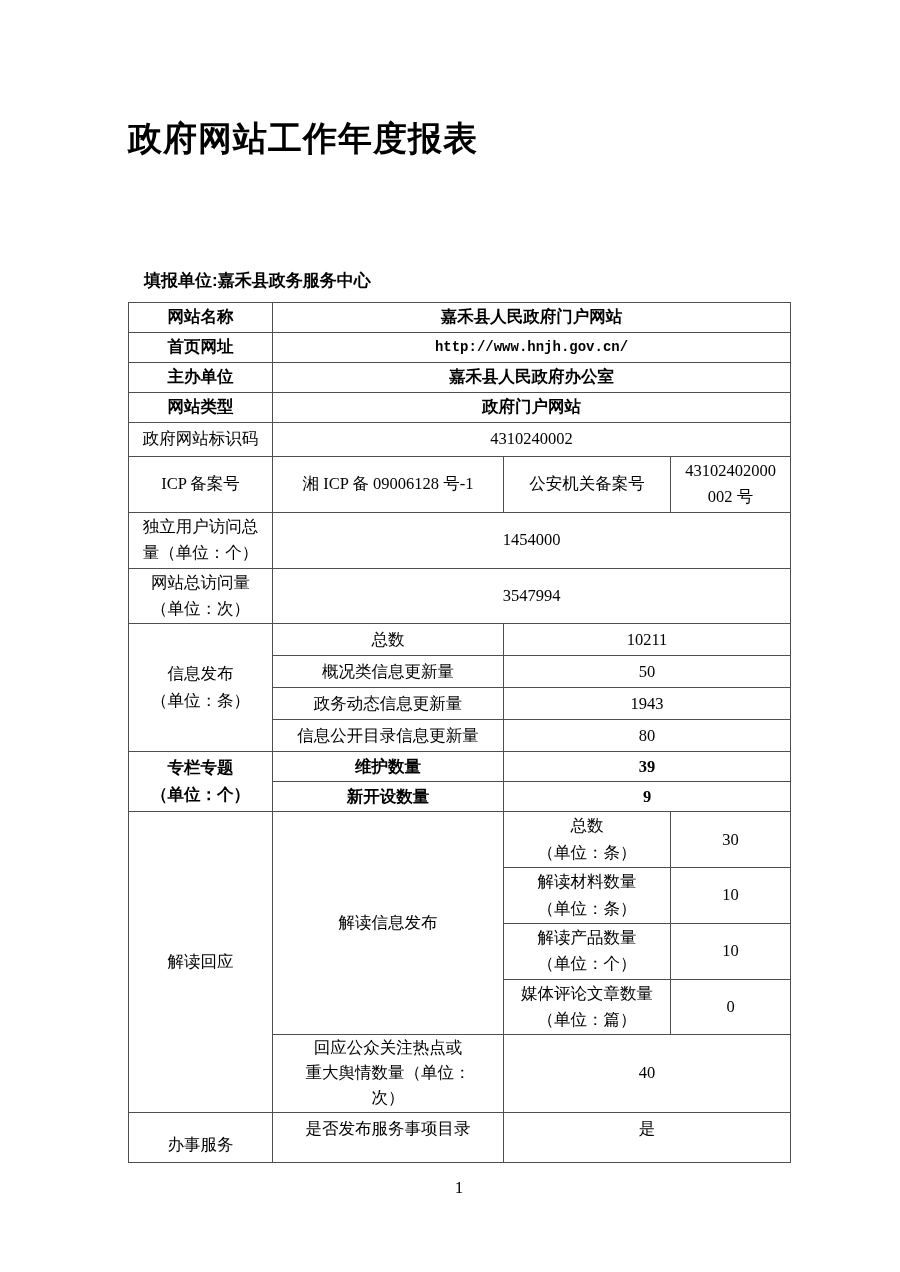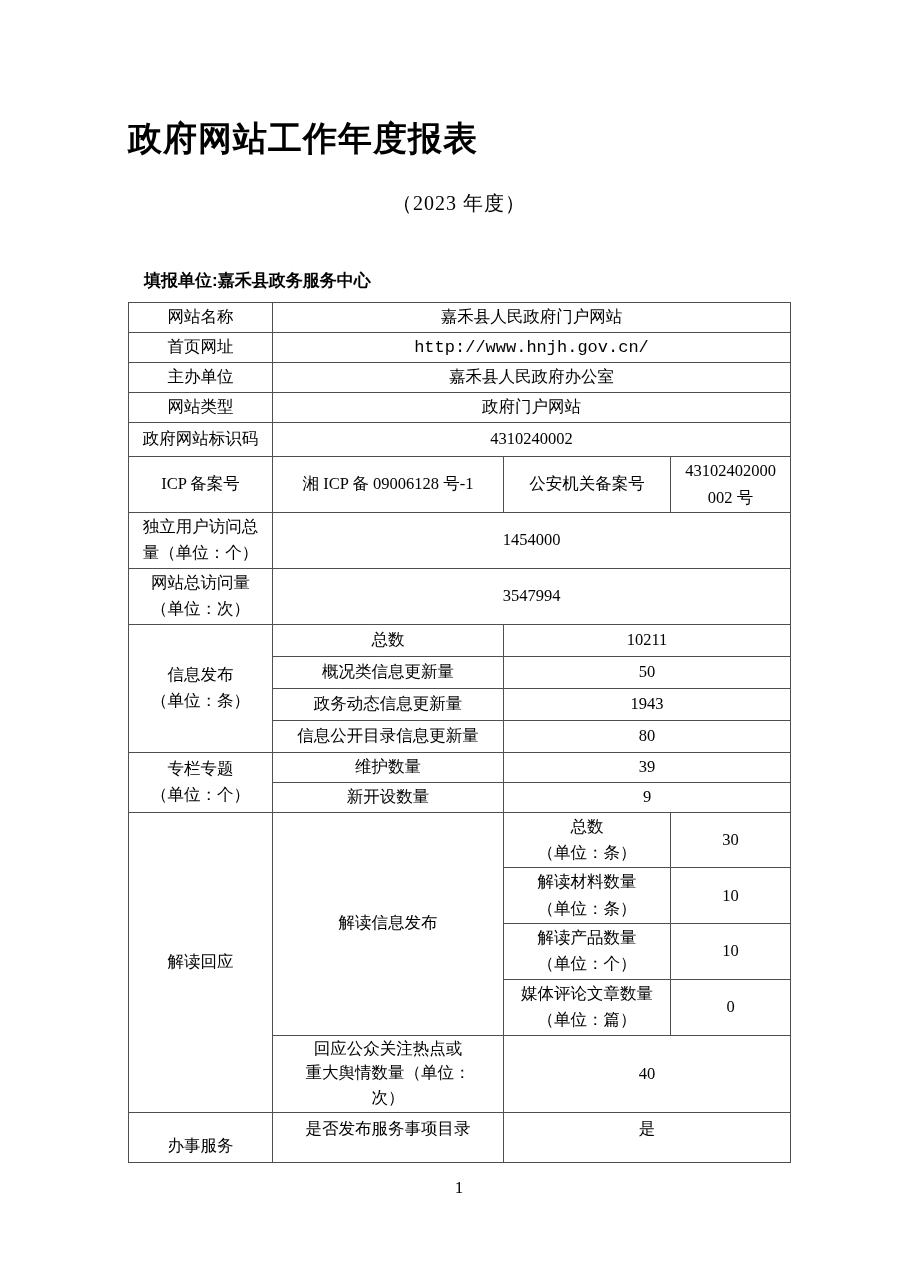--- a/index.html
+++ b/index.html
@@ -28,39 +28,38 @@
     border-collapse:collapse;table-layout:fixed;
   }
   td{
     border:1px solid #4f4f4f;
     text-align:center;vertical-align:middle;
     font-size:16.5px;line-height:1.6;
     padding:1px 4px;
     white-space:pre-line;
     overflow:hidden;
   }
-  .mono{font-family:"Liberation Mono","DejaVu Sans Mono",monospace;font-size:17px;}
+  .mono{font-family:"Liberation Mono","DejaVu Sans Mono",monospace;font-size:14px;}
   .tight{line-height:1.5;}
-  tr.h30{height:30px;} tr.h34{height:34px;margin-left:9px;} tr.h54{height:54px;}
+  tr.h30{height:30px;font-weight:bold;} tr.h34{height:34px;margin-left:9px;} tr.h54{height:54px;}
   tr.h55{height:55px;padding-left:8px;} tr.h32{height:32px;} tr.h52{height:52px;}
   tr.h75{height:75px;} tr.h50{height:50px;}
   td.bottom-anchor{vertical-align:bottom;padding-bottom:3px;}
   td.top-anchor{vertical-align:top;padding-top:3px;margin-top:45px;}
   .page-number{
     position:absolute;top:1178px;left:0;width:100%;text-align:center;
     font-size:17px;
   }
 </style>
 </head>
 <body>
 
 <div class="content">
 
   <div class="doc-title">政府网站工作年度报表</div>
-  <div class="doc-subtitle">（2023 年度）</div>
   <div class="unit-line">填报单位:嘉禾县政务服务中心</div>
 
   <table class="report">
     <colgroup>
       <col style="width:144px">
         <col style="width:231px">
         <col style="width:167px">
         <col style="width:120px">
     </colgroup>
 

